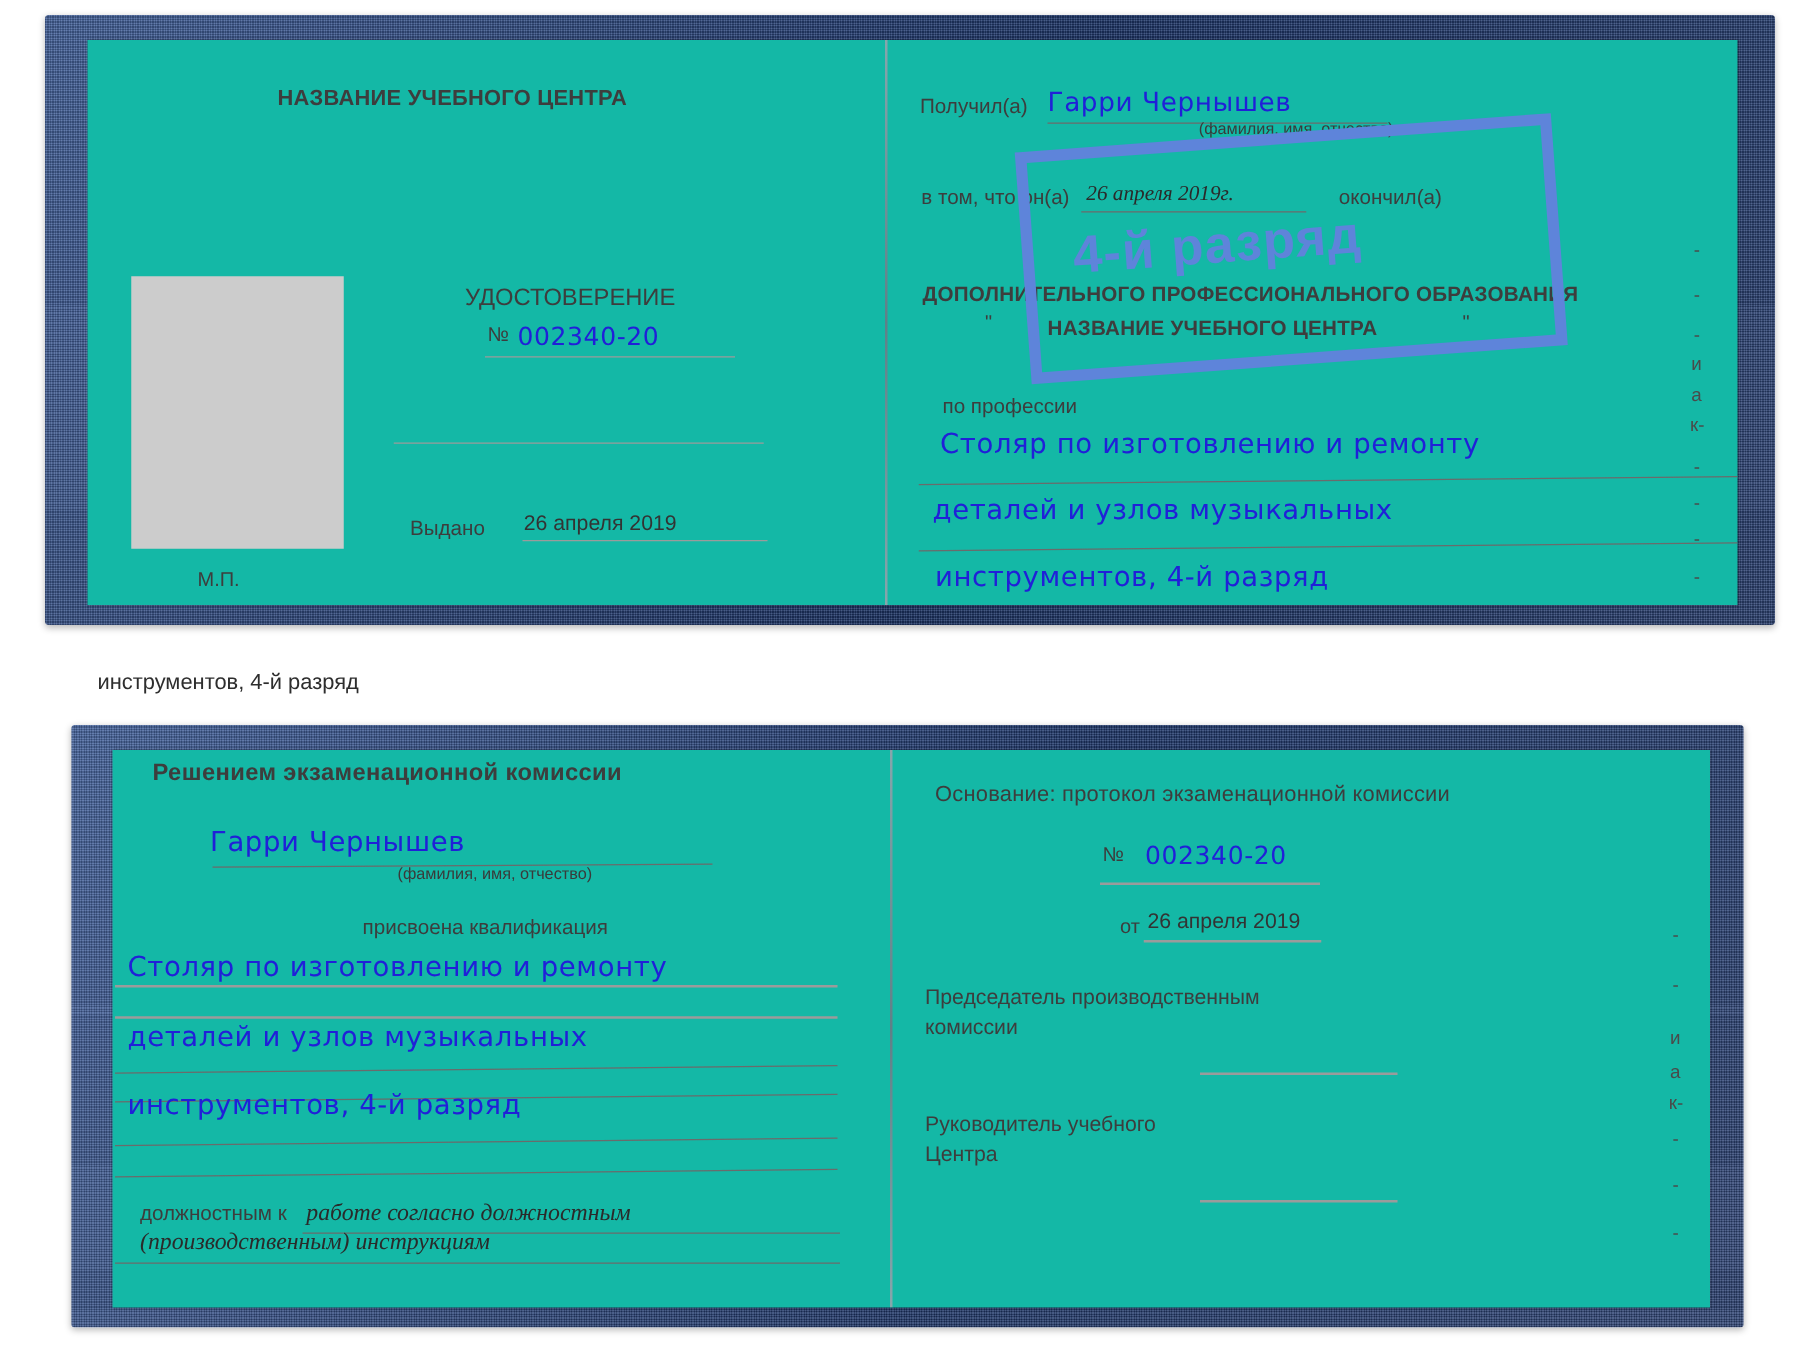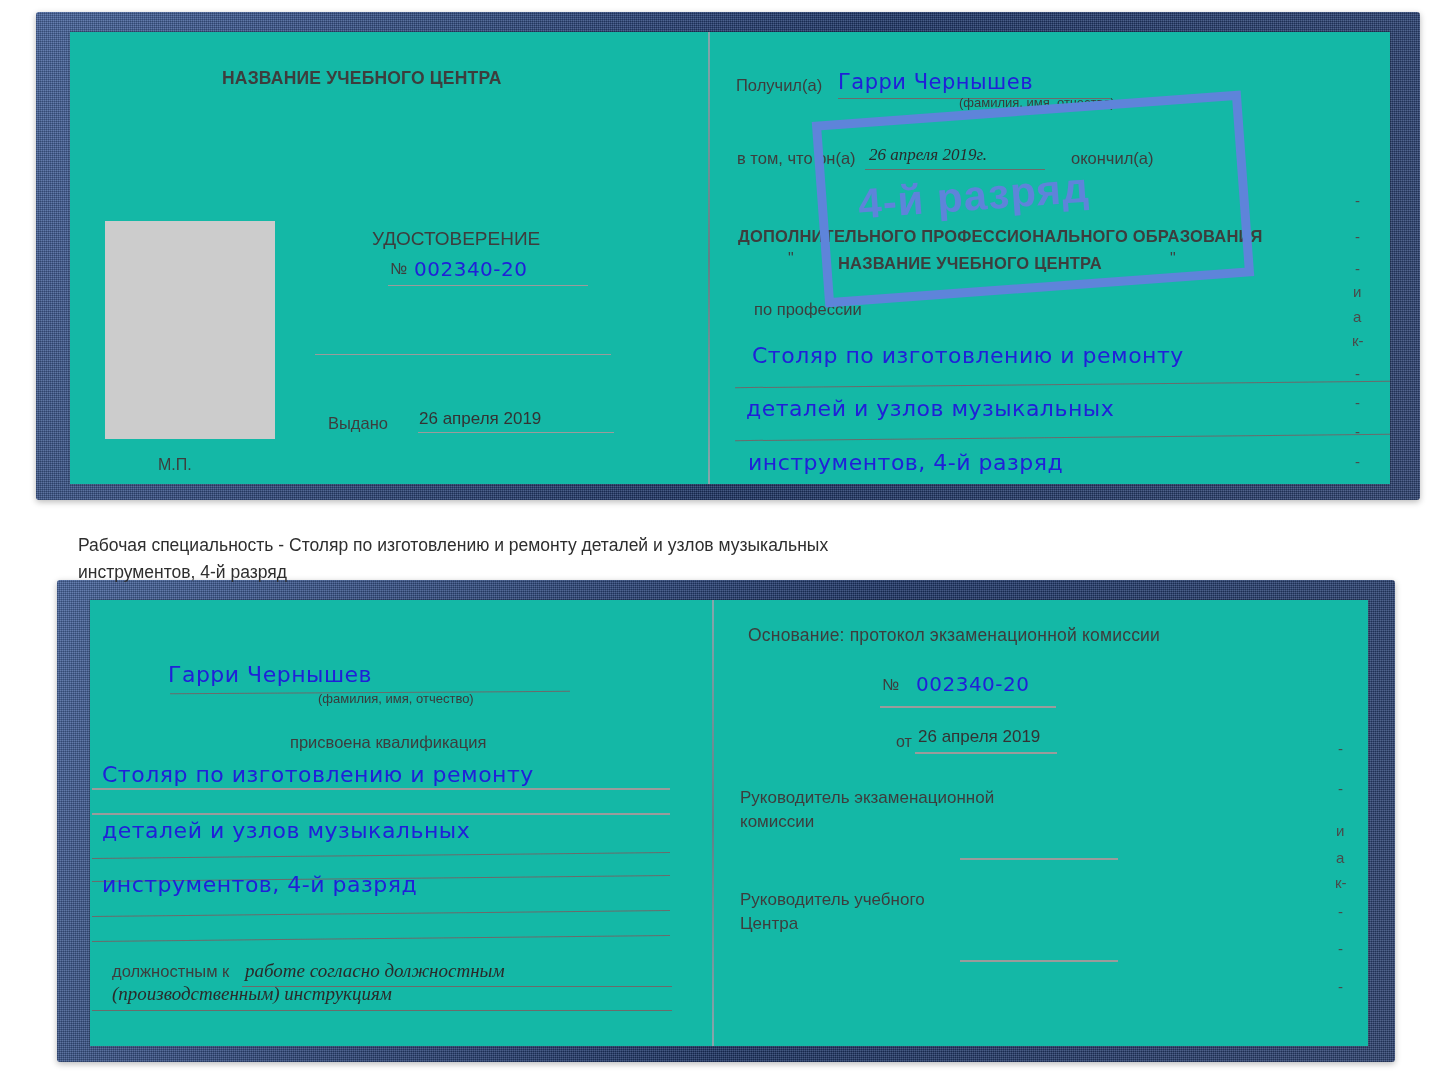--- a/index.html
+++ b/index.html
@@ -132,21 +132,21 @@
     <div class="t" style="left:667px;top:117px;font-size:16.5px;color:#3d3d3d;">в том, что он(а)</div>
     <div class="hand-ital" style="left:799px;top:113px;font-size:17px;">26 апреля 2019г.</div>
     <div class="rule dark" style="left:795px;top:137px;width:180px;"></div>
     <div class="t" style="left:1001px;top:117px;font-size:16.5px;color:#3d3d3d;">окончил(а)</div>
 
     <div class="t caps" style="left:668px;top:195px;font-size:16.5px;font-weight:bold;color:#3d3d3d;">ДОПОЛНИТЕЛЬНОГО ПРОФЕССИОНАЛЬНОГО ОБРАЗОВАНИЯ</div>
     <div class="t" style="left:718px;top:218px;font-size:16px;color:#3d3d3d;">"</div>
     <div class="t caps" style="left:768px;top:222px;font-size:16.5px;font-weight:bold;color:#3d3d3d;">НАЗВАНИЕ УЧЕБНОГО ЦЕНТРА</div>
     <div class="t" style="left:1100px;top:218px;font-size:16px;color:#3d3d3d;">"</div>
 
-    <div class="t" style="left:684px;top:268px;font-size:16.5px;color:#3d3d3d;">по профессии</div>
+    <div class="t" style="left:684px;top:284px;font-size:16.5px;color:#3d3d3d;">по профессии</div>
 
     <div class="hand" style="left:682px;top:311px;font-size:22px;">Столяр по изготовлению и ремонту</div>
     <div class="rule dark" style="left:665px;top:352px;width:655px;transform:rotate(-0.55deg);"></div>
 
     <div class="hand" style="left:676px;top:364px;font-size:22px;">деталей и узлов музыкальных</div>
     <div class="rule dark" style="left:665px;top:405px;width:655px;transform:rotate(-0.55deg);"></div>
 
     <div class="hand" style="left:678px;top:418px;font-size:22px;">инструментов, 4-й разряд</div>
 
     <div class="frag" style="left:1285px;top:160px;">-</div>
@@ -158,31 +158,31 @@
     <div class="frag" style="left:1285px;top:333px;">-</div>
     <div class="frag" style="left:1285px;top:362px;">-</div>
     <div class="frag" style="left:1285px;top:391px;">-</div>
     <div class="frag" style="left:1285px;top:421px;">-</div>
   </div>
 
   <div class="stamp" style="left:818px;top:106px;width:430px;height:186px;"></div>
   <div class="stamp-text" style="left:858px;top:172px;">4-й разряд</div>
 
   <div class="caption" style="left:78px;top:532px;">
-    <div>Рабочая специальность - Столяр по изготовлению и ремонту деталей и узлов музыкальных</div>
     <div>инструментов, 4-й разряд</div>
   </div>
 
   <div class="cert" style="left:57px;top:580px;width:1338px;height:482px;">
   </div>
 
   <div class="pages" style="left:90px;top:600px;width:1278px;height:446px;">
 
     <div class="spine" style="left:622px;"></div>
 
+    <div class="t" style="left:32px;top:8px;font-size:19px;font-weight:bold;color:#3d3d3d;letter-spacing:.3px;">Решением экзаменационной комиссии</div>
 
     <div class="hand" style="left:78px;top:62px;font-size:22px;">Гарри Чернышев</div>
     <div class="rule dark" style="left:80px;top:92px;width:400px;transform:rotate(-0.35deg);"></div>
     <div class="tiny" style="left:228px;top:91px;">(фамилия, имя, отчество)</div>
 
     <div class="t" style="left:178px;top:133px;font-size:16.5px;color:#3d3d3d;margin-left:22px;">присвоена квалификация</div>
 
     <div class="hand" style="left:12px;top:162px;font-size:22px;">Столяр по изготовлению и ремонту</div>
     <div class="rule" style="left:2px;top:188px;width:578px;height:2px;"></div>
     <div class="rule" style="left:2px;top:213px;width:578px;height:2px;"></div>
@@ -204,21 +204,21 @@
     <div class="t" style="left:658px;top:25px;font-size:17.5px;color:#3d3d3d;letter-spacing:.2px;">Основание: протокол экзаменационной комиссии</div>
 
     <div class="t" style="left:792px;top:76px;font-size:16px;color:#3d3d3d;">№</div>
     <div class="hand" style="left:826px;top:72px;font-size:20px;">002340-20</div>
     <div class="rule" style="left:790px;top:106px;width:176px;height:2px;"></div>
 
     <div class="t" style="left:806px;top:133px;font-size:16px;color:#3d3d3d;">от</div>
     <div class="t" style="left:828px;top:127px;font-size:17px;color:#333;">26 апреля 2019</div>
     <div class="rule" style="left:825px;top:152px;width:142px;height:2px;"></div>
 
-    <div class="t" style="left:650px;top:188px;font-size:17px;color:#3d3d3d;">Руководитель экзаменационной</div>
+    <div class="t" style="left:650px;top:188px;font-size:17px;color:#3d3d3d;">Председатель производственным</div>
     <div class="t" style="left:650px;top:212px;font-size:17px;color:#3d3d3d;">комиссии</div>
     <div class="rule" style="left:870px;top:258px;width:158px;height:2px;"></div>
 
     <div class="t" style="left:650px;top:290px;font-size:17px;color:#3d3d3d;">Руководитель учебного</div>
     <div class="t" style="left:650px;top:314px;font-size:17px;color:#3d3d3d;">Центра</div>
     <div class="rule" style="left:870px;top:360px;width:158px;height:2px;"></div>
 
     <div class="frag" style="left:1248px;top:140px;">-</div>
     <div class="frag" style="left:1248px;top:180px;">-</div>
     <div class="frag" style="left:1246px;top:222px;">и</div>

